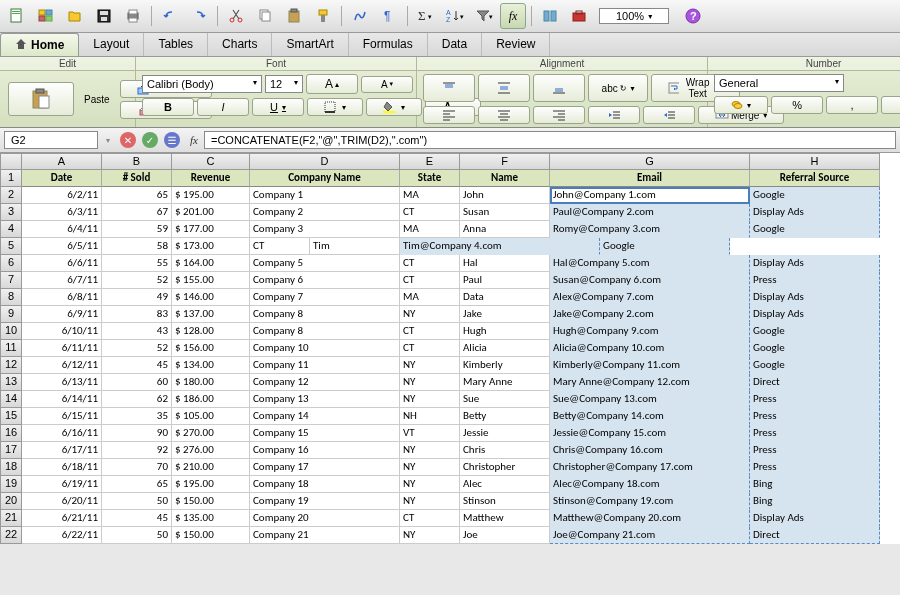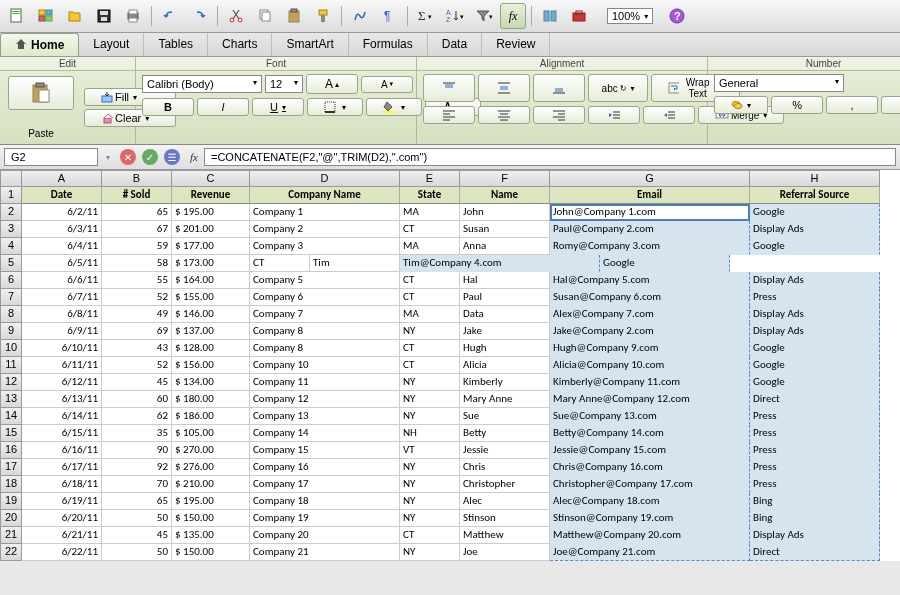--- a/index.html
+++ b/index.html
@@ -1,28 +1,28 @@
 <!DOCTYPE html>
 <html><head>
 <meta charset="utf-8">
 <style>
 body{margin:0;font-family:"Lucida Grande",Arial,sans-serif;font-size:11px;background:#e8e8e8;user-select:none;width:900px;overflow:hidden}
 .toolbar-top{background:linear-gradient(#f8f8f8,#dcdcdc);border-bottom:1px solid #999;padding:3px 4px;display:flex;gap:3px;align-items:center}
 .tb-btn{width:24px;height:24px;display:flex;align-items:center;justify-content:center;border:1px solid transparent;border-radius:3px;font-size:14px}
 .sep{width:1px;height:20px;background:#aaa;margin:0 2px}
-.zoom-box{background:#fff;border:1px solid #888;padding:1px 4px;font-size:11px;margin-left:12px;display:flex;align-items:center;gap:2px}
+.zoom-box{background:#fff;border:1px solid #888;padding:1px 16px;font-size:11px;margin-left:4px;display:flex;align-items:center;gap:2px}
 .ribbon-tabs{background:linear-gradient(#e8e8e8,#d8d8d8);display:flex;border-bottom:1px solid #999}
 .ribbon-tab{padding:4px 14px;font-size:12px;cursor:pointer;border-right:1px solid #bbb}
 .ribbon-tab.active{background:linear-gradient(#f4f9ec,#dbe8c8);font-weight:bold;border:1px solid #999;border-bottom:none;border-radius:3px 3px 0 0}
 .home-icon{width:12px;height:12px;display:inline-block;margin-right:4px;vertical-align:-1px}
 .ribbon{background:linear-gradient(#e8efd8,#d5e0c0);border-bottom:1px solid #888;display:flex}
 .ribbon-group{border-right:1px solid #b0b99a;display:flex;flex-direction:column;padding:0}
 .group-label{font-size:10px;color:#444;text-align:center;padding:1px 0;background:rgba(255,255,255,.25);border-bottom:1px solid #b0b99a}
 .group-body{display:flex;align-items:center;padding:3px 6px;gap:4px;flex:1}
-.paste-area{display:flex;flex-direction:column;align-items:center;padding:2px 2px;gap:18px}
+.paste-area{display:flex;flex-direction:row;align-items:center;padding:2px 2px;gap:10px}
 .font-select{background:#fff;border:1px solid #888;padding:2px 4px;font-size:11px;width:110px;display:flex;justify-content:space-between}
 .size-select{background:#fff;border:1px solid #888;padding:2px 4px;font-size:11px;width:28px;display:flex;justify-content:space-between}
 .btn{border:1px solid #9aa48a;background:linear-gradient(#fefefe,#e6ecd8);border-radius:3px;padding:2px 16px;font-size:11px;min-width:18px;text-align:center;display:inline-flex;align-items:center;justify-content:center;gap:2px}
 .fill-clear{display:flex;flex-direction:column;gap:3px;margin-left:4px}
 .number-select{background:#fff;border:1px solid #888;padding:2px 4px;font-size:11px;width:120px;display:flex;justify-content:space-between}
 .formula-bar{background:linear-gradient(#f4f4f4,#dedede);border-bottom:1px solid #999;display:flex;align-items:center;padding:3px 4px}
 .name-box{background:#fff;border:1px solid #888;width:80px;padding:2px 6px;font-size:11px}
 .fb-btns{display:flex;gap:6px;margin:0 10px}
 .fb-btn{width:16px;height:16px;border-radius:8px;display:flex;align-items:center;justify-content:center;font-size:10px;color:#fff}
 .fx-label{font-style:italic;font-family:Georgia,serif;margin-right:6px;color:#333}
@@ -503,21 +503,21 @@
       <div class="cell colC">$    146.00</div>
       <div class="cell colD">Company 7</div>
       <div class="cell colE">MA</div>
       <div class="cell colF">Data</div>
       <div class="cell colG sel">Alex@Company 7.com</div>
       <div class="cell colH sel">Display Ads</div>
     </div>
     <div class="row">
       <div class="rowh">9</div>
       <div class="cell colA ra">6/9/11</div>
-      <div class="cell colB ra">69</div>
+      <div class="cell colB ra">83</div>
       <div class="cell colC">$    137.00</div>
       <div class="cell colD">Company 8</div>
       <div class="cell colE">NY</div>
       <div class="cell colF">Jake</div>
       <div class="cell colG sel">Jake@Company 2.com</div>
       <div class="cell colH sel">Display Ads</div>
     </div>
     <div class="row">
       <div class="rowh">10</div>
       <div class="cell colA ra">6/10/11</div>

